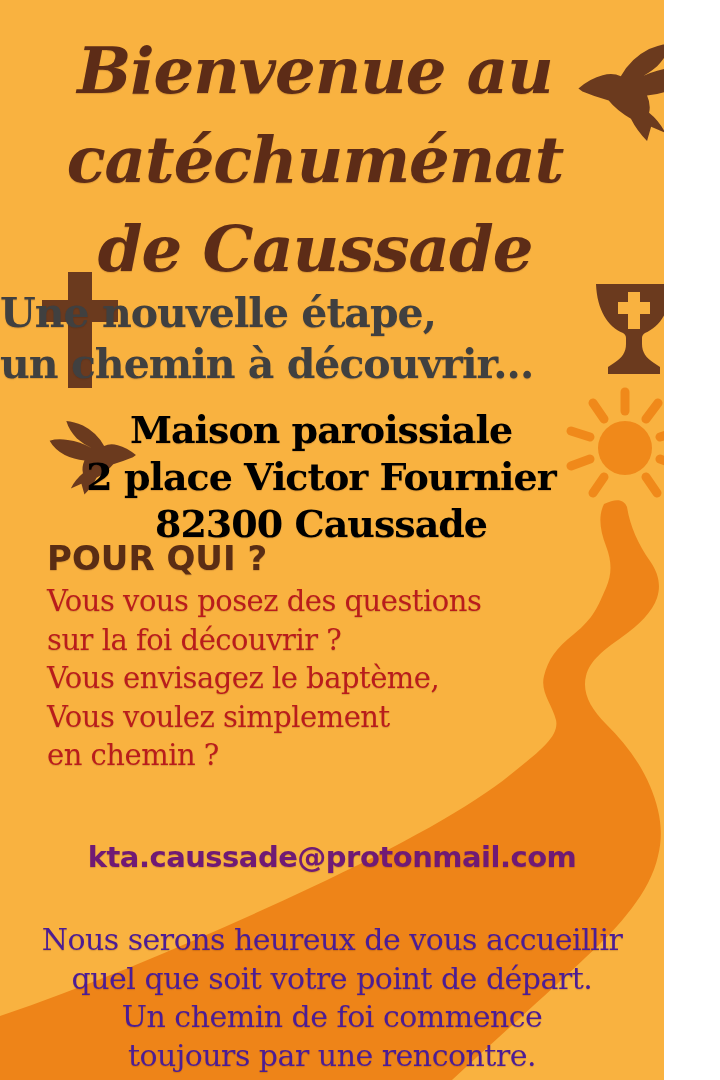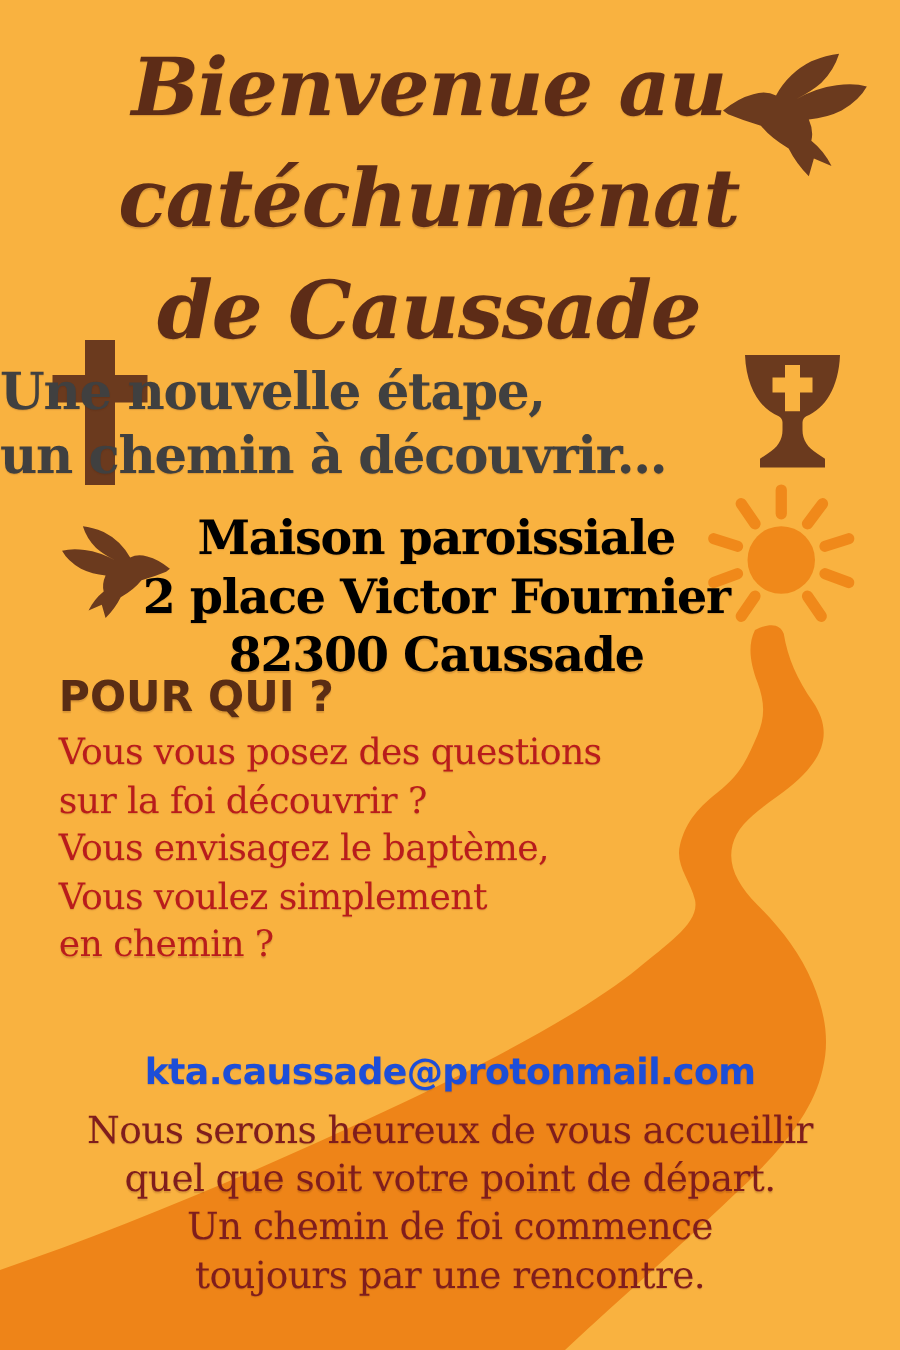--- a/index.html
+++ b/index.html
@@ -1,18 +1,18 @@
 <!DOCTYPE html>
 <html><head>
 <meta charset="utf-8">
 <style>
   html,body{margin:0;padding:0;}
   .poster{
     position:relative;
-    width:720px;height:1080px;
+    width:664px;height:1080px;
     background:#F9B240;
     overflow:hidden;
     font-family:"DejaVu Serif", serif;
     color:#5A2D14;
   }
   .bg-art{position:absolute;left:0;top:0;width:720px;height:1080px;}
   .icon{position:absolute;}
   .dove-tr{left:570px;top:42px;width:142px;height:106px;}
   .cross-ico{left:40px;top:270px;width:80px;height:120px;}
   .chalice-ico{left:594px;top:282px;width:80px;height:95px;}
@@ -44,26 +44,26 @@
   }
   .bodytext{
     left:47px;top:582px;
     font-size:29px;line-height:38.5px;
     color:#b91c1c;letter-spacing:-0.5px;
   }
   .email{
     left:0;right:0;top:840px;text-align:center;
     font-family:"DejaVu Sans", sans-serif;
     font-weight:bold;font-size:29px;
-    color:#1d4ed8;letter-spacing:-0.5px;
+    color:#701a75;letter-spacing:-0.5px;
   }
   .closing{
-    left:0;right:0;top:886px;text-align:center;
+    left:0;right:0;top:921px;text-align:center;
     font-size:30px;line-height:38.5px;
-    color:#7f1d1d;letter-spacing:-0.5px;
+    color:#4c1d95;letter-spacing:-0.5px;
   }
 </style>
 </head>
 <body>
 
 <div class="poster">
 
   <svg class="bg-art" viewBox="0 0 720 1080" aria-hidden="true">
     <path fill="#EE8418" d="
       M 604 504

